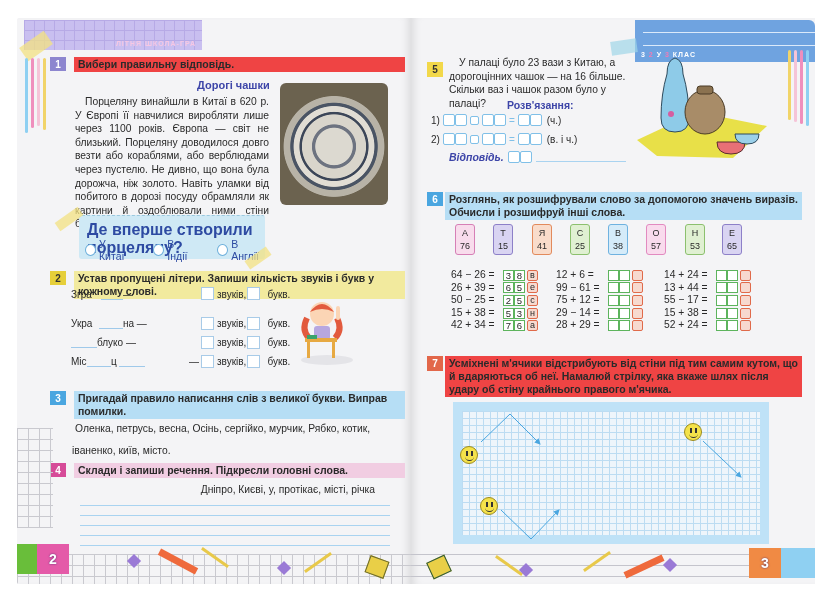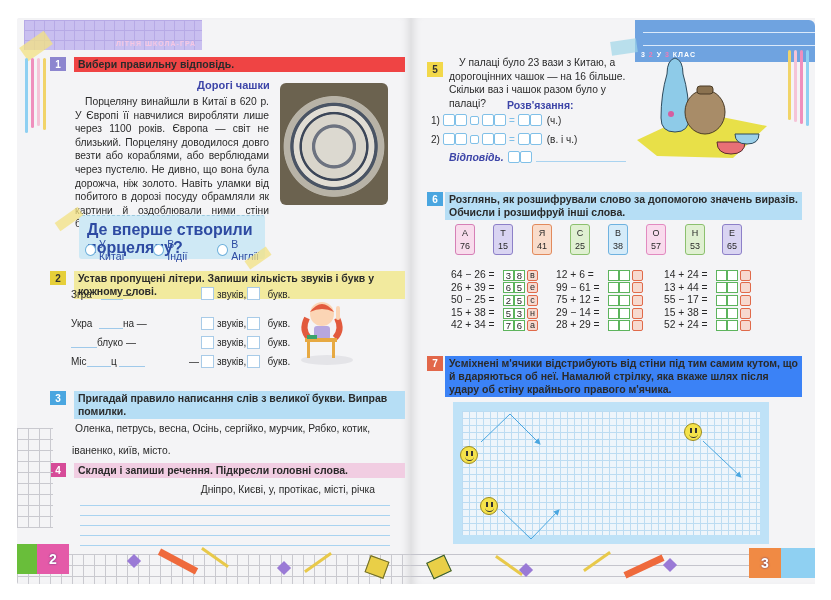--- a/index.html
+++ b/index.html
@@ -416,21 +416,21 @@
         <div class="eq-row">
           <span class="expr" style="width:50px">52 + 24 =</span>
           <span class="d" style="margin-left:2px"></span>
           <span class="d"></span>
           <span class="lt"></span>
         </div>
       </div>
 
     <div class="task-head" style="left:16px;top:338px;width:375px;">
       <span class="task-num" style="background:#e2674a;height:15px;">7</span>
-      <span class="task-bar" style="background:#3b82f6;margin-left:-6px">Усміхнені м'ячики відстрибують від стіни під тим самим кутом, що й вдаряються об неї. Намалюй стрілку, яка вкаже шлях після удару об стіну крайнього правого м'ячика.</span>
+      <span class="task-bar" style="background:#ef4444;margin-left:-6px">Усміхнені м'ячики відстрибують від стіни під тим самим кутом, що й вдаряються об неї. Намалюй стрілку, яка вкаже шлях після удару об стіну крайнього правого м'ячика.</span>
     </div>
 
     <div class="board" style="left:42px;top:384px;width:316px;height:142px;">
       <div class="board-inner"></div>
       <svg style="position:absolute;left:0;top:0;" width="316" height="142">
         <defs>
             <marker id="ah" markerWidth="6" markerHeight="6" refX="5" refY="3" orient="auto">
               <path d="M0,0 L6,3 L0,6z" fill="#4aa6e0"></path>
             </marker>
           </defs>

